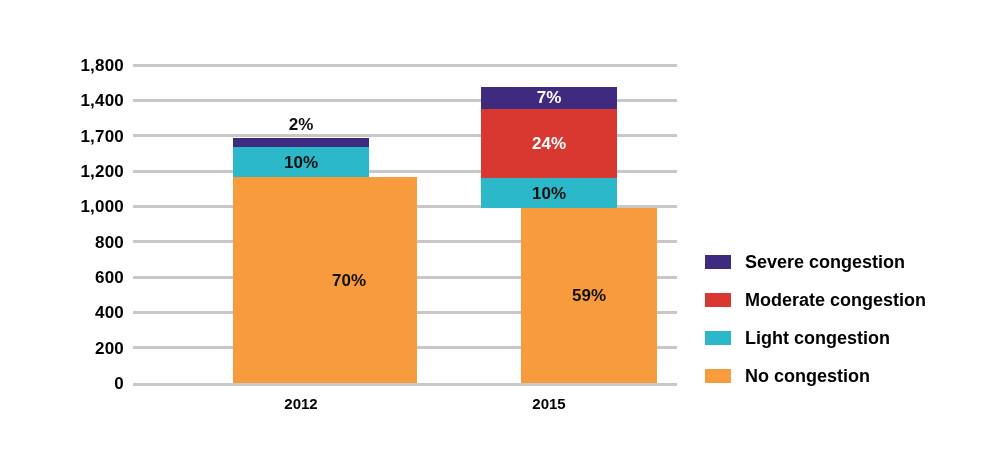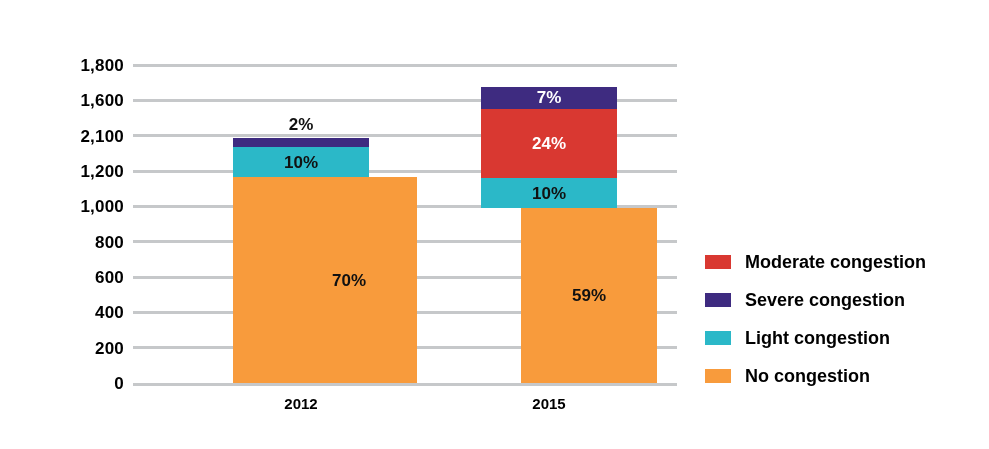--- a/index.html
+++ b/index.html
@@ -143,22 +143,22 @@
 <div id="chart-root">
 
   <div id="y-axis">
       <div class="ytick-label" style="top: 318px;">0</div>
       <div class="ytick-label" style="top: 282.667px;">200</div>
       <div class="ytick-label" style="top: 247.333px;">400</div>
       <div class="ytick-label" style="top: 212px;">600</div>
       <div class="ytick-label" style="top: 176.667px;">800</div>
       <div class="ytick-label" style="top: 141.333px;">1,000</div>
       <div class="ytick-label" style="top: 106px;">1,200</div>
-      <div class="ytick-label" style="top: 70.6667px;">2,100</div>
-      <div class="ytick-label" style="top: 35.3333px;">1,600</div>
+      <div class="ytick-label" style="top: 70.6667px;">1,700</div>
+      <div class="ytick-label" style="top: 35.3333px;">1,400</div>
       <div class="ytick-label" style="top: 0px;">1,800</div>
     </div>
 
   <div class="plot-area">
     <div id="gridlines">
         <div class="gridline" style="top: 281.167px;"></div>
         <div class="gridline" style="top: 245.833px;"></div>
         <div class="gridline" style="top: 210.5px;"></div>
         <div class="gridline" style="top: 175.167px;"></div>
         <div class="gridline" style="top: 139.833px;"></div>
@@ -201,28 +201,28 @@
       </div>
   </div>
 
   <div id="x-axis">
       <div class="xtick-label" style="left: 241px; width: 120px;">2012</div>
       <div class="xtick-label" style="left: 489px; width: 120px;">2015</div>
     </div>
 
   <div id="legend">
       <div class="legend-item">
+        <span class="legend-swatch" style="background: rgb(62, 43, 128);"></span>
+        <span class="legend-text">Severe congestion</span>
+      </div>
+      <div class="legend-item">
         <span class="legend-swatch" style="background: rgb(217, 56, 49);"></span>
         <span class="legend-text">Moderate congestion</span>
       </div>
       <div class="legend-item">
-        <span class="legend-swatch" style="background: rgb(62, 43, 128);"></span>
-        <span class="legend-text">Severe congestion</span>
-      </div>
-      <div class="legend-item">
         <span class="legend-swatch" style="background: rgb(43, 184, 200);"></span>
         <span class="legend-text">Light congestion</span>
       </div>
       <div class="legend-item">
         <span class="legend-swatch" style="background: rgb(248, 155, 60);"></span>
         <span class="legend-text">No congestion</span>
       </div>
     </div>
 
 </div>

